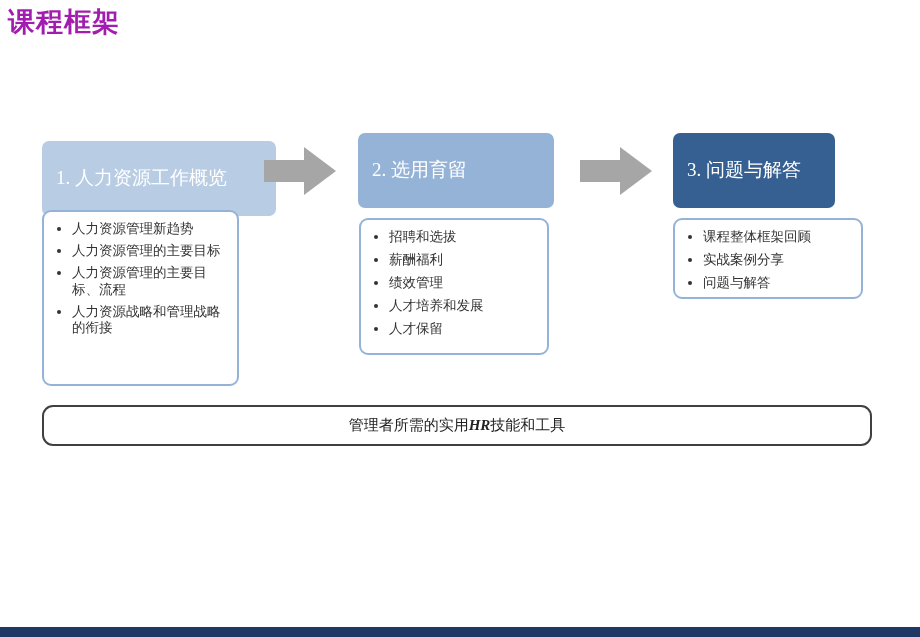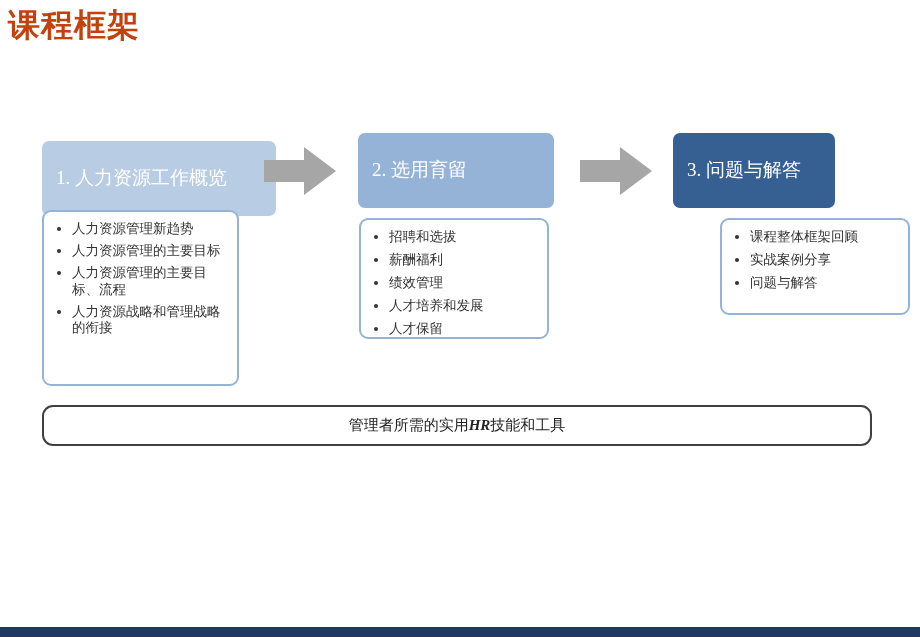--- a/index.html
+++ b/index.html
@@ -12,23 +12,23 @@
     height: 637px;
     background: #ffffff;
     overflow: hidden;
   }
 
   .title {
     position: absolute;
     left: 8px;
     top: 4px;
     font-family: "Liberation Sans", sans-serif;
-    font-size: 32px;
+    font-size: 27px;
     font-weight: bold;
-    color: #c2410c;
+    color: #a21caf;
     letter-spacing: 1px;
   }
 
   .header-box {
     position: absolute;
     top: 133px;
     height: 75px;
     border-radius: 7px;
     color: #ffffff;
     font-family: "Liberation Serif", serif;
@@ -53,22 +53,22 @@
   .flow-arrow svg { display: block; width: 100%; height: 100%; }
 
   .content-box {
     position: absolute;
     background: #ffffff;
     border: 2px solid #95b3d7;
     border-radius: 9px;
     padding: 9px 8px 8px 6px;
   }
   .cb1 { left: 42px;  top: 210px; width: 197px; height: 176px; }
-  .cb2 { left: 359px; top: 218px; width: 190px; height: 121px; }
-  .cb3 { left: 720px; top: 218px; width: 190px; height: 97px; }
+  .cb2 { left: 359px; top: 218px; width: 190px; height: 137px; }
+  .cb3 { left: 673px; top: 218px; width: 190px; height: 81px; }
 
   .content-box ul {
     list-style: disc outside;
     padding-left: 22px;
   }
   .content-box li {
     font-size: 13.5px;
     color: #333333;
     line-height: 1.25;
     margin-bottom: 5px;

